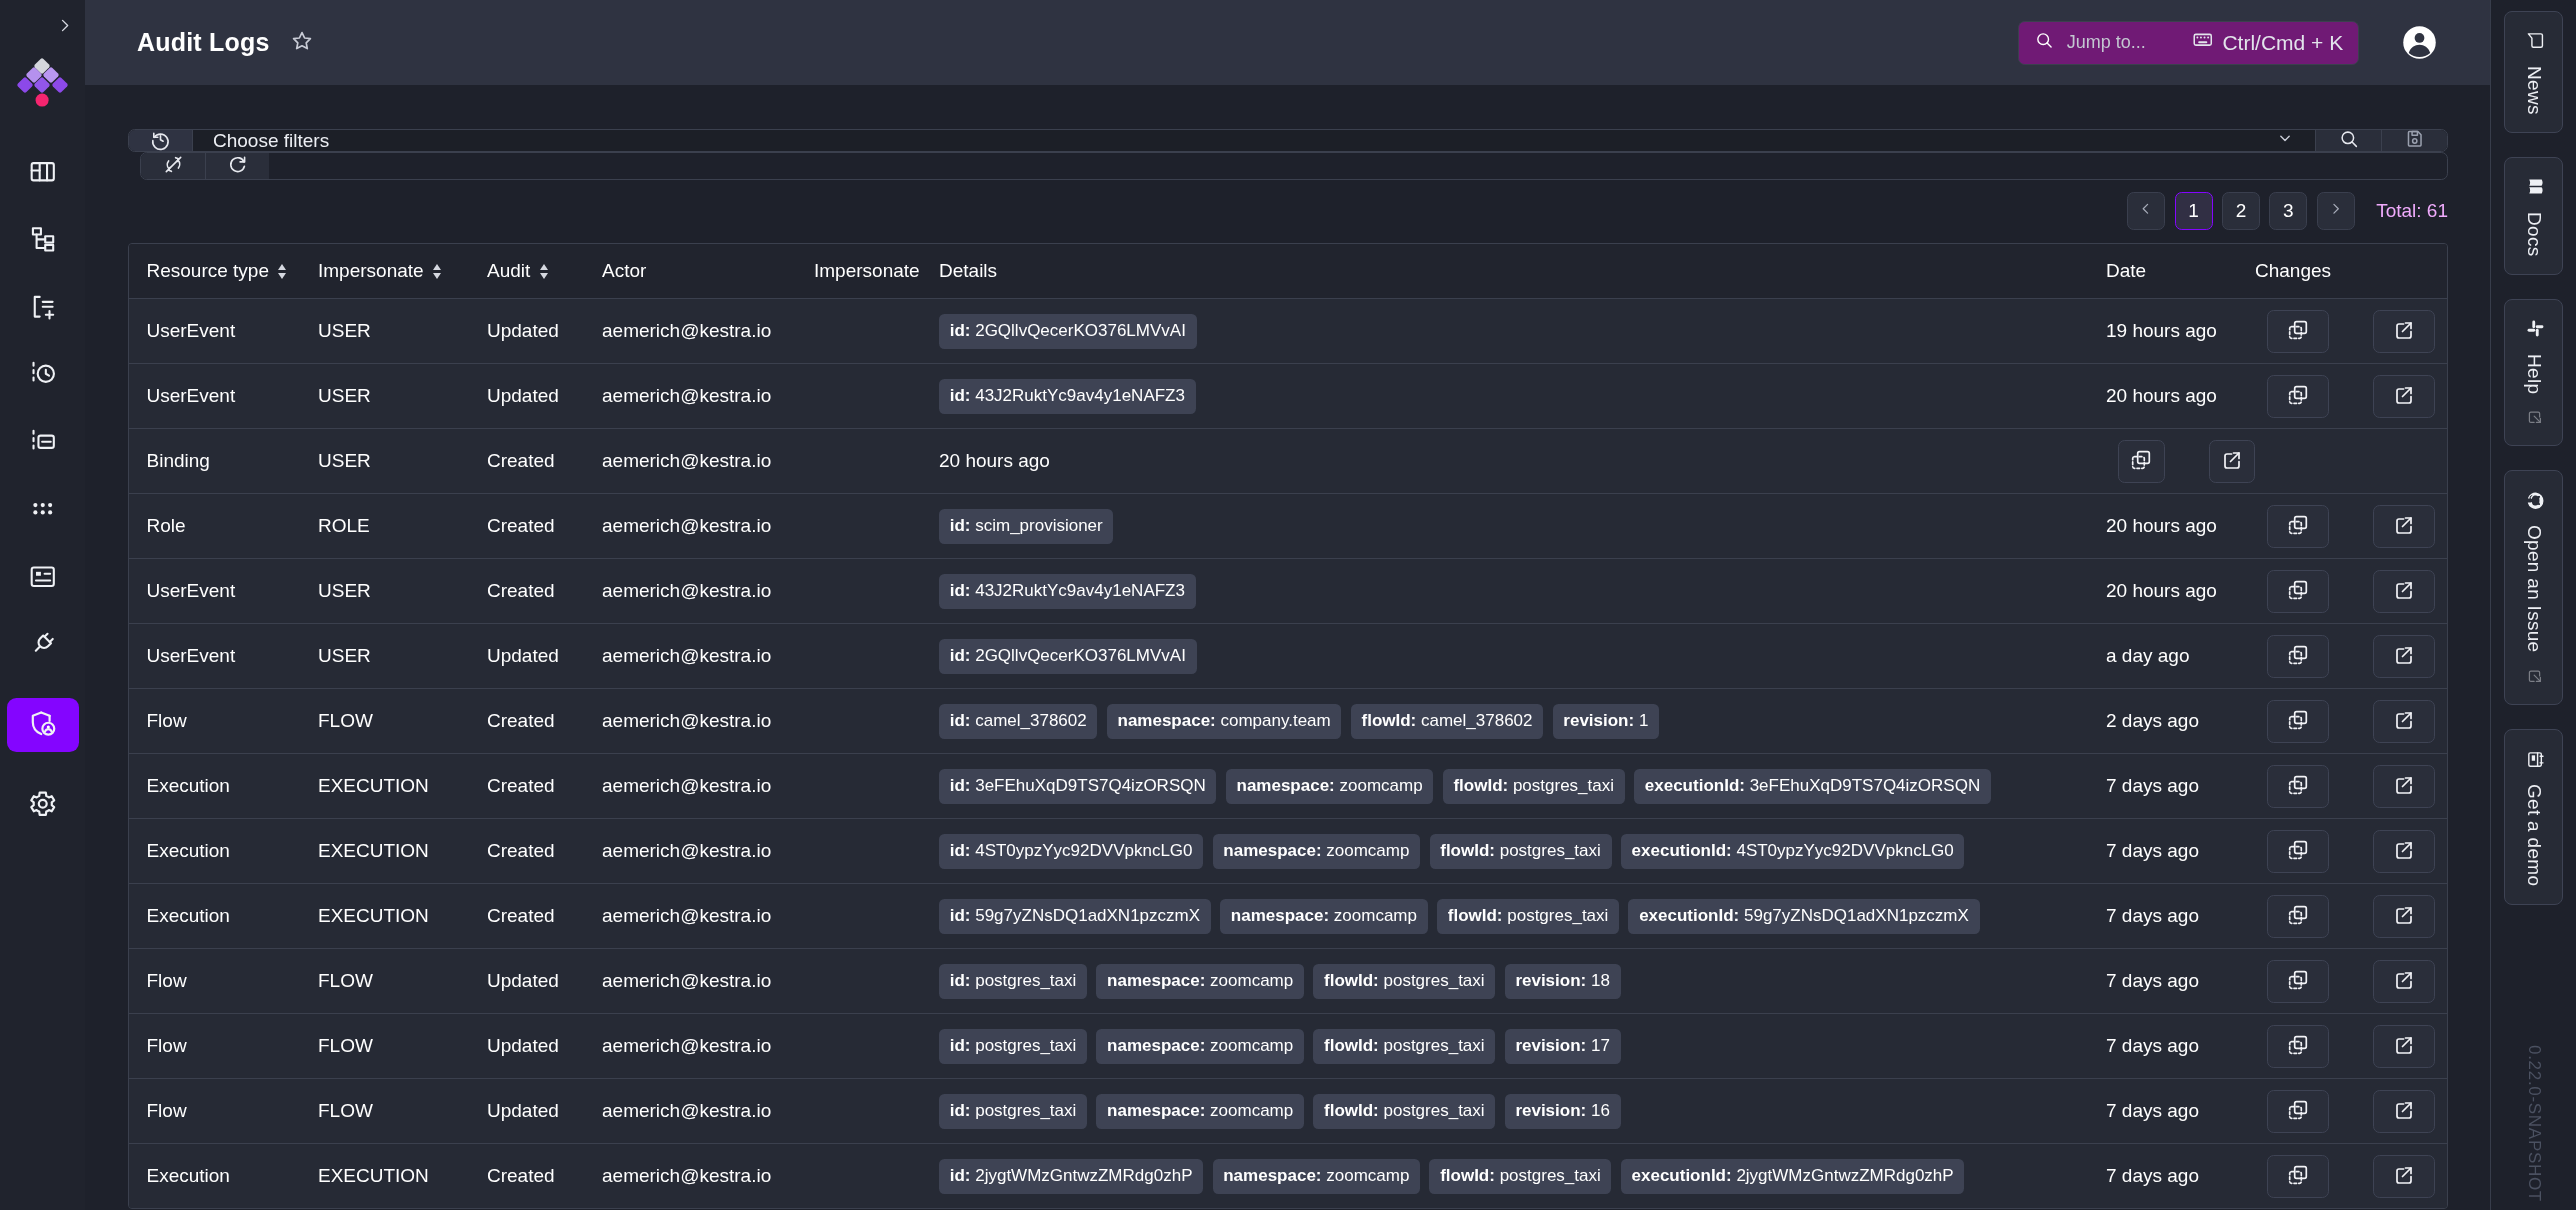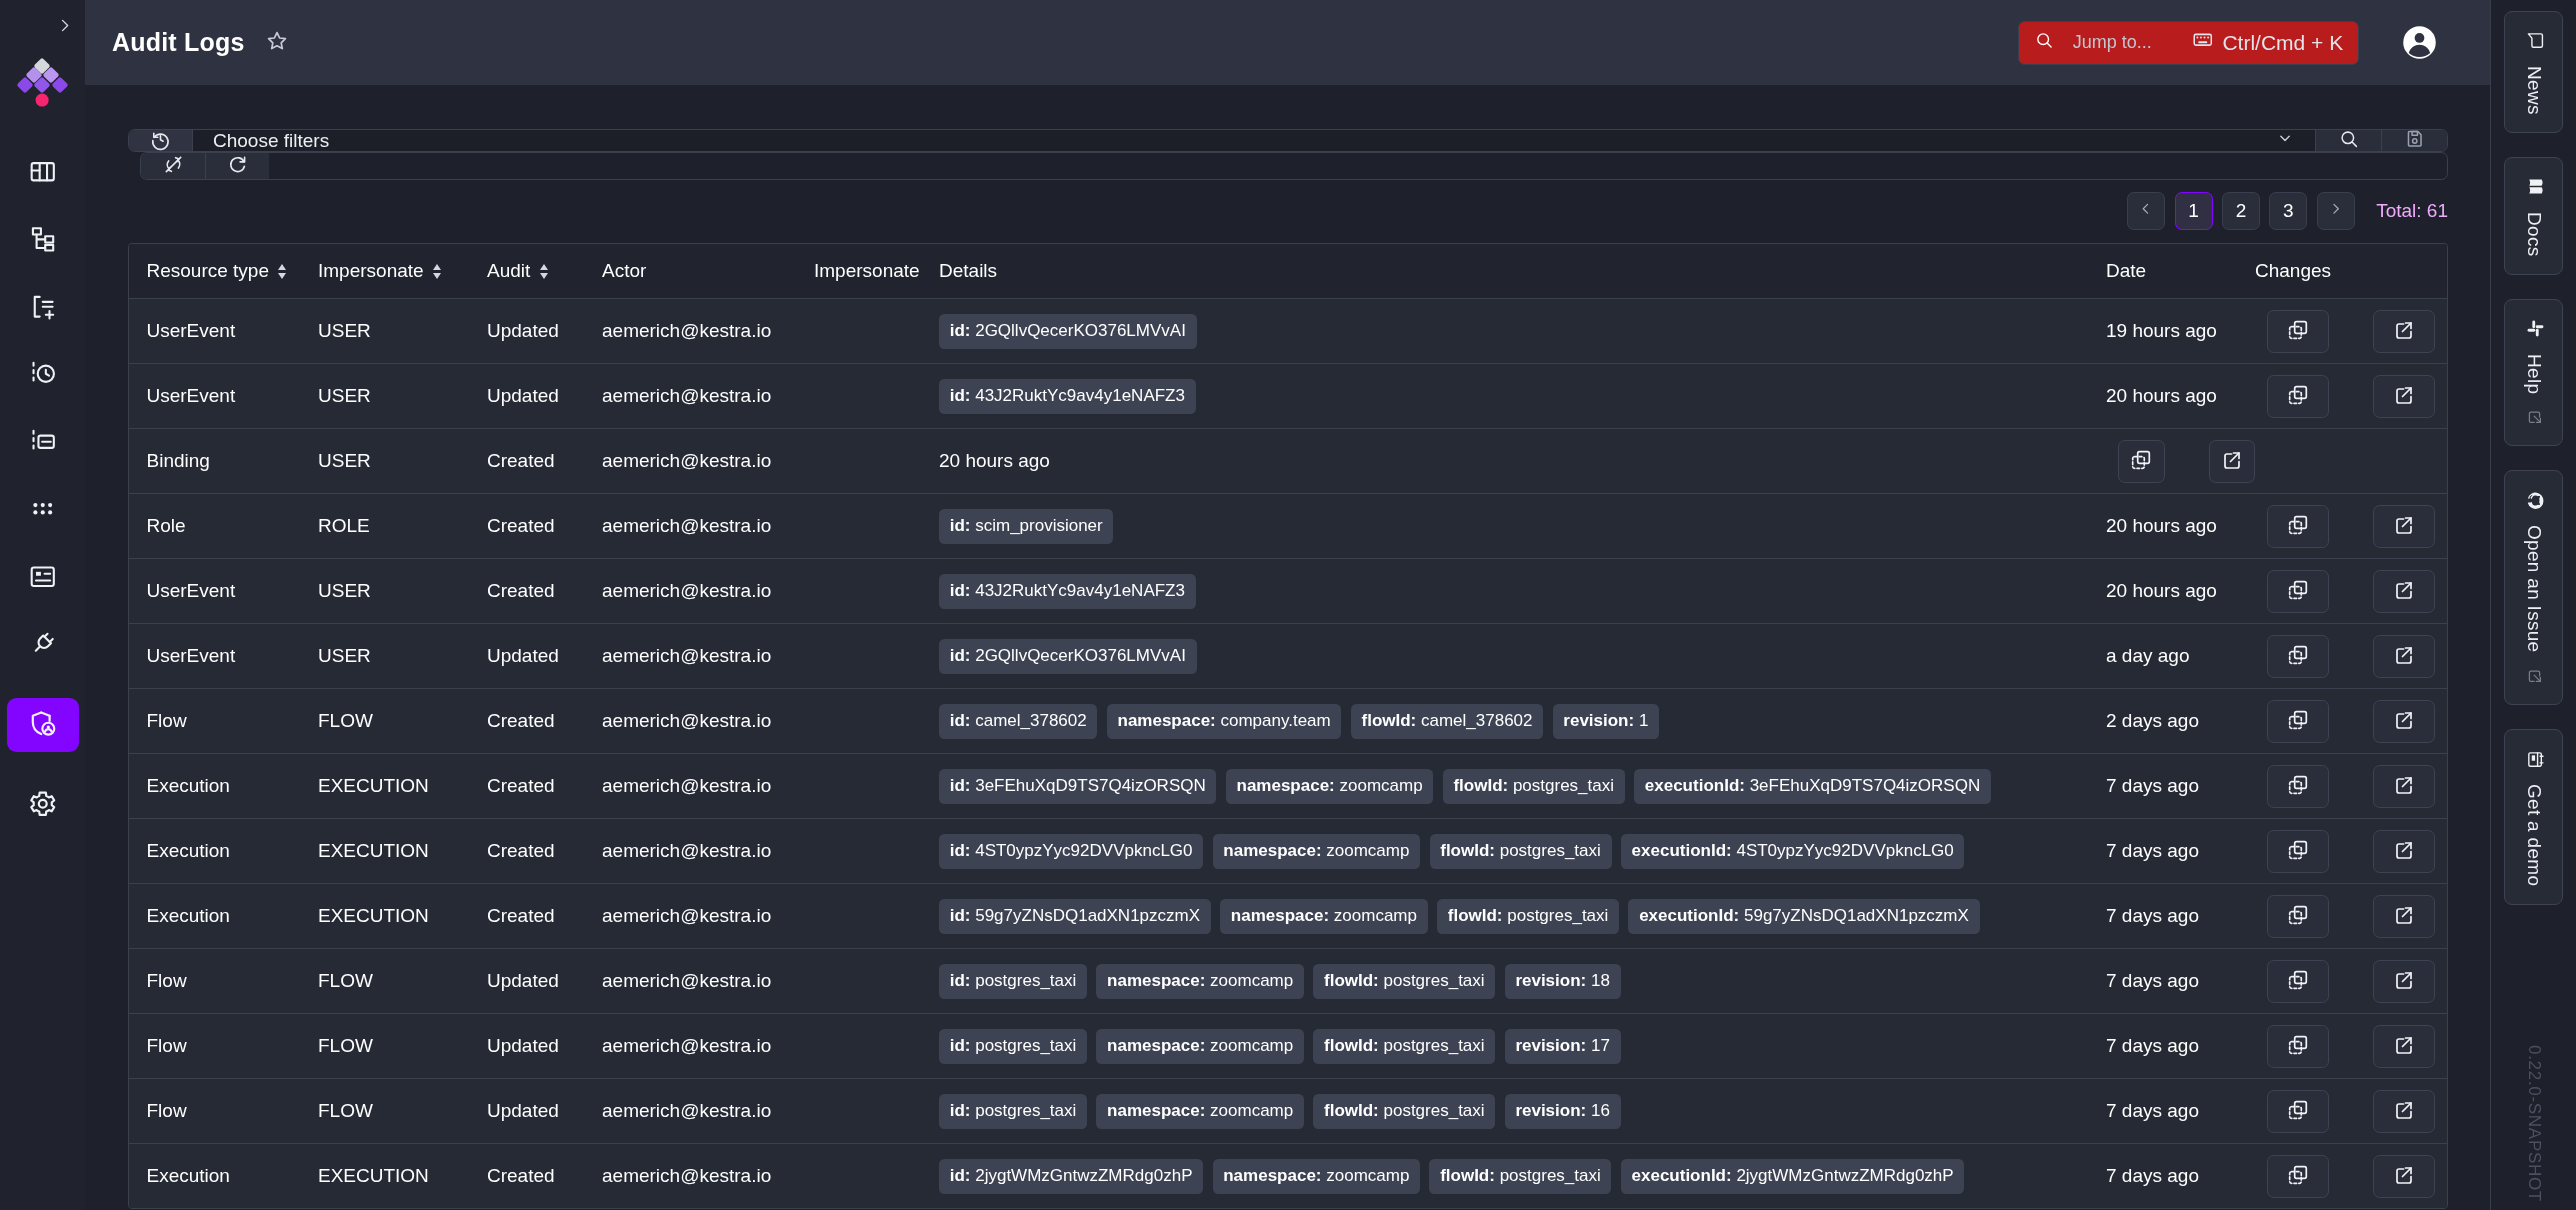--- a/index.html
+++ b/index.html
@@ -15,26 +15,26 @@
   .collapse { position:absolute; top:16px; right:10.7px; width:20px; height:20px; color:#D8DAE2; background:none; border:none; cursor:pointer; }
   .logo { position:absolute; top:59px; left:0; width:85px; height:54px; }
   .diamond { position:absolute; width:12px; height:12px; border-radius:2px; transform:translate(-50%,-50%) rotate(45deg); }
   .logo-dot { position:absolute; width:12.8px; height:12.8px; border-radius:50%; transform:translate(-50%,-50%); }
   .nav { position:absolute; top:158px; left:0; width:85px; display:flex; flex-direction:column; align-items:center; gap:38px; }
   .nav-item { width:72px; height:29.5px; display:flex; align-items:center; justify-content:center; color:#EFF1F5; background:none; border:none; cursor:pointer; }
   .nav-item.active { height:54px; background:#8405FF; border-radius:9.4px; }
 
   
   .topbar { position:absolute; left:85px; top:0; width:2406px; height:85px; background:#2F3341;
-            display:flex; align-items:center; padding-left:27px; z-index:3; }
+            display:flex; align-items:center; padding-left:52px; z-index:3; }
   .title { font-size:25px; font-weight:bold; letter-spacing:0.2px; }
   .star-btn { margin-left:20px; background:none; border:none; color:#C9CCD6; cursor:pointer; height:27px; }
-  .searchbox { margin-left:auto; margin-right:40px; width:341px; height:44px; background:#b91c1c;
+  .searchbox { margin-left:auto; margin-right:40px; width:341px; height:44px; background:#701a75;
                border:1.3px solid #3B404E; border-radius:6.7px; display:flex; align-items:center;
-               padding:0 14.8px; gap:19px; font-size:18px; cursor:pointer; }
+               padding:0 14.8px; gap:13px; font-size:18px; cursor:pointer; }
   .searchbox .ph { color:#C3C7D1; }
   .searchbox .right { margin-left:auto; display:flex; align-items:center; gap:9.4px; color:#E2E4EB; font-size:21px; }
   .avatar-btn { margin-right:52px; width:40px; height:40px; background:none; border:none; cursor:pointer; color:#fff; }
 
   
   .rail { position:absolute; right:0; top:0; width:86px; height:100%; background:#1E212B;
           border-left:1.3px solid #383D4B; z-index:4; }
   .rail-tabs { display:flex; flex-direction:column; align-items:center; gap:24px; padding-top:10.7px; }
   .rail-tab { width:59px; border:1.3px solid #3E4354; background:#272B36; border-radius:8px;
               display:flex; flex-direction:column; align-items:center; gap:13.4px; padding:17.5px 0;

